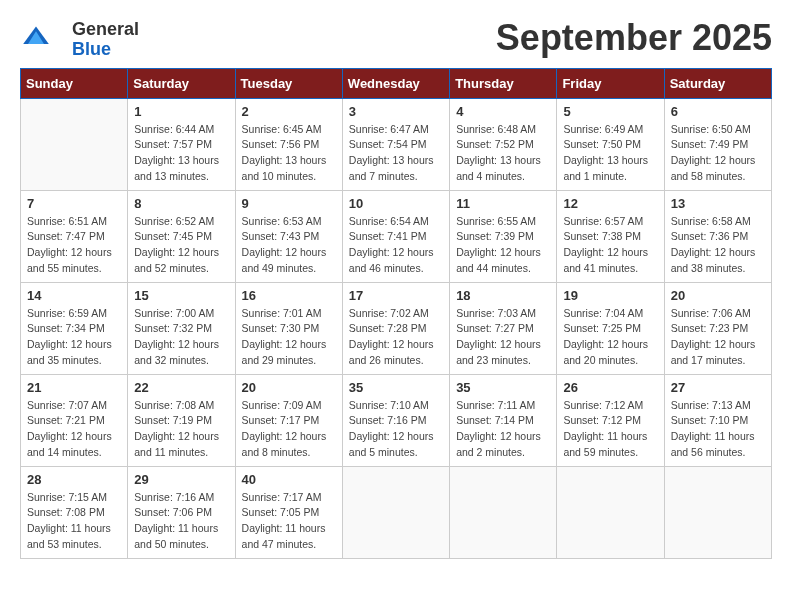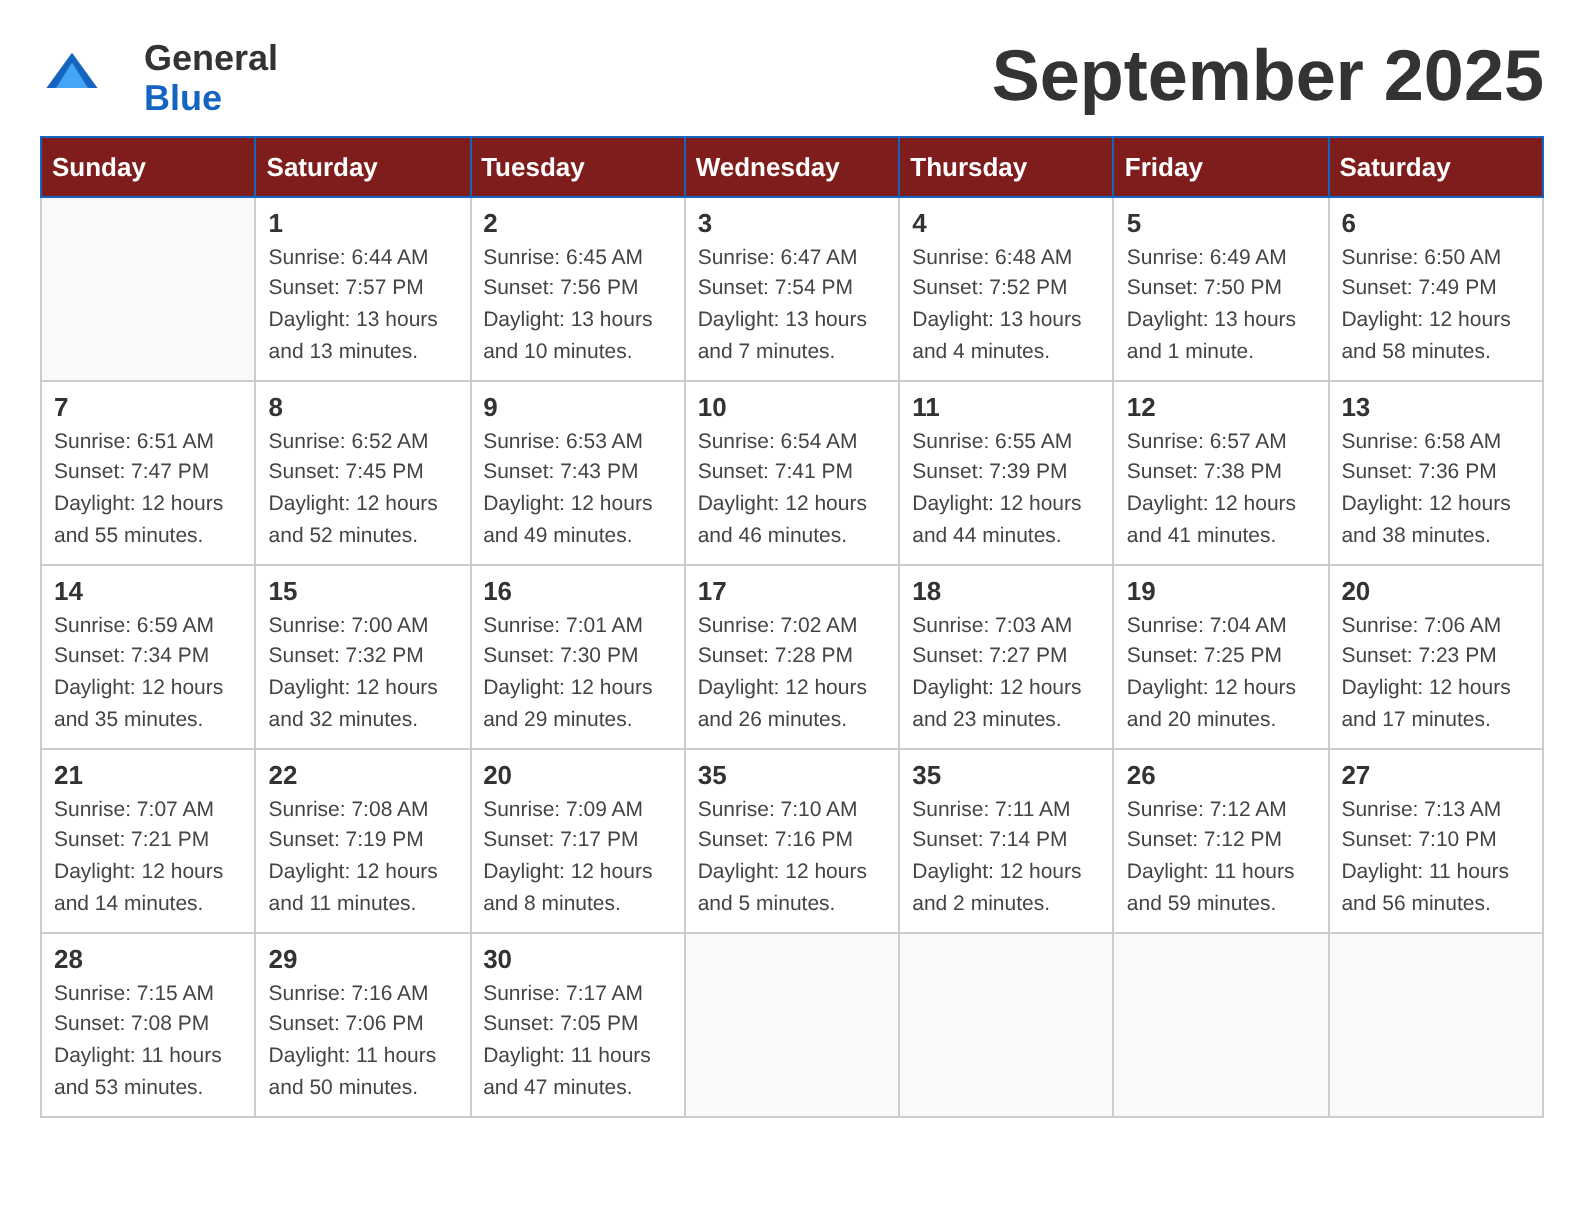--- a/index.html
+++ b/index.html
@@ -239,21 +239,21 @@
       <tr class="week-row">
         <td>
           <span class="day-num">28</span>
           <div class="day-info">Sunrise: 7:15 AM<br>Sunset: 7:08 PM<br>Daylight: 11 hours and 53 minutes.</div>
         </td>
         <td>
           <span class="day-num">29</span>
           <div class="day-info">Sunrise: 7:16 AM<br>Sunset: 7:06 PM<br>Daylight: 11 hours and 50 minutes.</div>
         </td>
         <td>
-          <span class="day-num">30</span>
+          <span class="day-num">40</span>
           <div class="day-info">Sunrise: 7:17 AM<br>Sunset: 7:05 PM<br>Daylight: 11 hours and 47 minutes.</div>
         </td>
         <td class="empty"></td>
         <td class="empty"></td>
         <td class="empty"></td>
         <td class="empty"></td>
       </tr>
     </tbody>
 </table>
 

